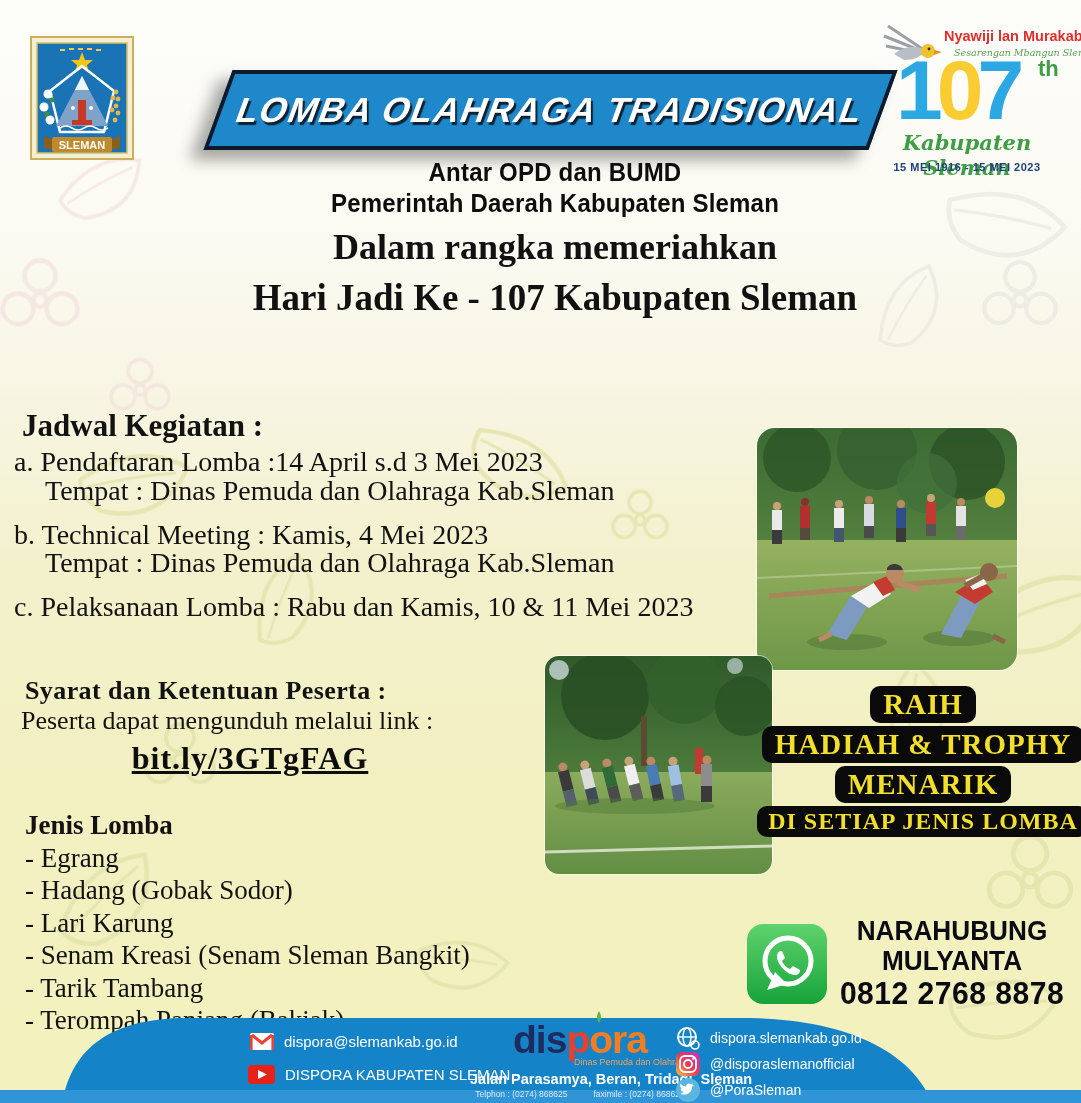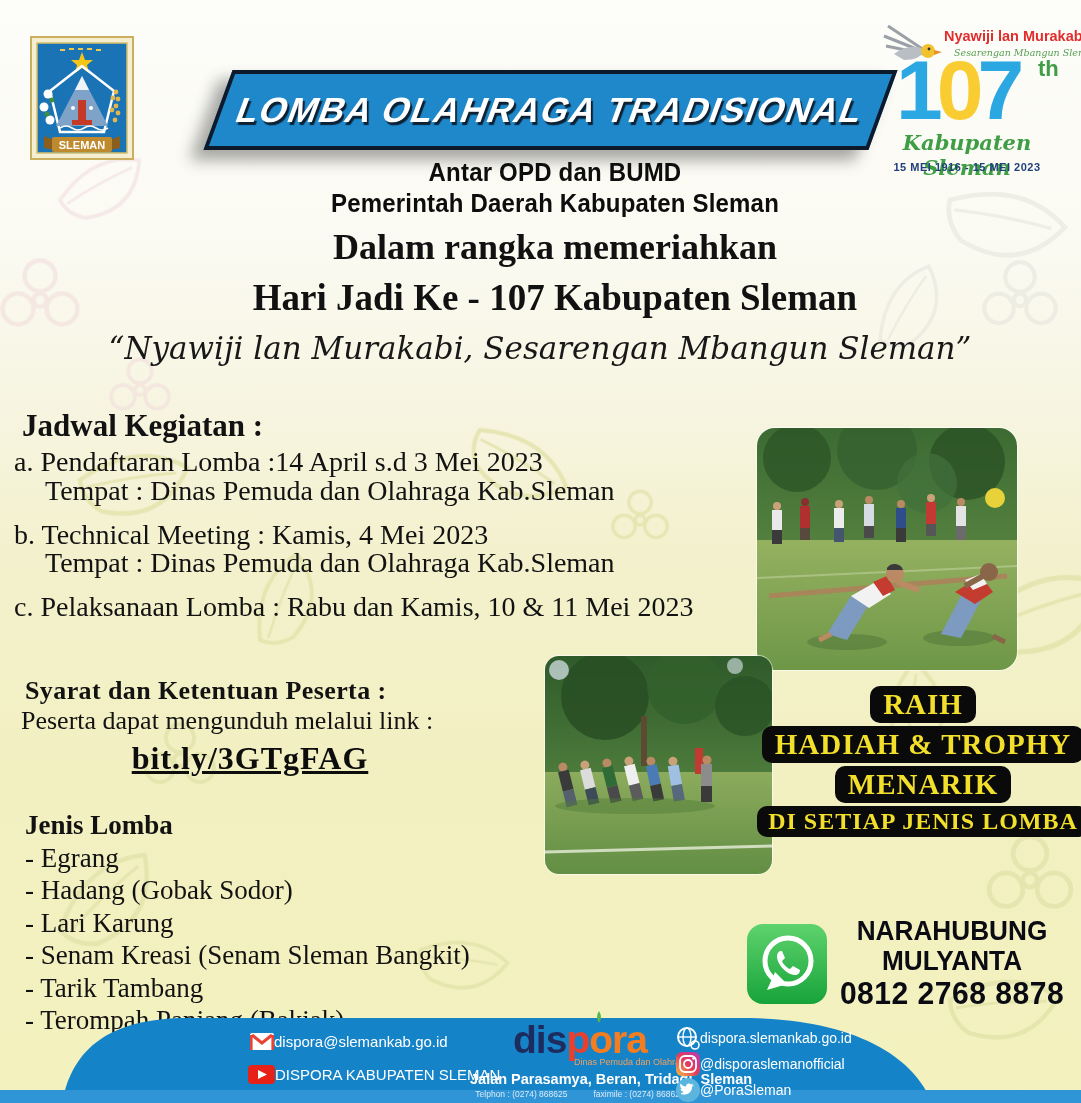--- a/index.html
+++ b/index.html
@@ -57,21 +57,21 @@
 
   .contact{left:826px;top:916px;width:252px;text-align:center;font-weight:bold;color:#0b0b14;transform:scaleX(.97);}
   .contact .c1{font-size:27px;line-height:1.12;}
   .contact .c3{font-size:31px;letter-spacing:.5px;}
 
   .photo{border-radius:18px;overflow:hidden;box-shadow:0 0 0 1px rgba(255,255,255,.6);}
 
   
   .f-strip{left:0;bottom:0;width:1081px;height:13px;background:#2f95d6;}
   .f-text{color:#ffffff;font-size:15px;}
-  .f-row{display:flex;align-items:center;}
+  .f-row{display:flex;align-items:center;gap:10px;}
   .logo-dis{color:#1d2b5e;} .logo-p{color:#e8402c;} .logo-ora{color:#f47d20;}
   .dispora{font-size:39px;font-weight:bold;letter-spacing:-1px;line-height:1;font-family:"Liberation Sans",sans-serif;}
   .dsub{font-size:9px;color:#f4a05a;text-align:right;margin-top:-2px;}
   .addr{font-size:14.5px;font-weight:bold;color:#ffffff;margin-top:4px;white-space:nowrap;}
   .tiny{font-size:8.5px;color:#dbeaf6;margin-top:2px;display:flex;gap:26px;justify-content:center;}
 </style>
 </head>
 <body>
 
 <div class="page">
@@ -177,21 +177,20 @@
     <div class="num"><span class="d1">1</span><span class="d0">0</span><span class="d7">7</span></div>
     <div class="th">th</div>
     <div class="reg">Kabupaten Sleman</div>
     <div class="dates">15 MEI 1916 - 15 MEI 2023</div>
   </div>
 
   <div class="abs sub center">Antar OPD dan BUMD</div>
   <div class="abs sub sub2 center">Pemerintah Daerah Kabupaten Sleman</div>
   <div class="abs occ1 center serif">Dalam rangka memeriahkan</div>
   <div class="abs occ2 center serif">Hari Jadi Ke - 107 Kabupaten Sleman</div>
-  <div class="abs quote center">“Nyawiji lan Murakabi, Sesarengan Mbangun Sleman”</div>
 
   <div class="abs sched-title serif">Jadwal Kegiatan :</div>
   <div class="abs sched serif">
     <div class="item">
       <div>a. Pendaftaran Lomba :14 April s.d 3 Mei 2023</div>
       <div class="l2">Tempat : Dinas Pemuda dan Olahraga Kab.Sleman</div>
     </div>
     <div class="item">
       <div>b. Technical Meeting : Kamis, 4 Mei 2023</div>
       <div class="l2">Tempat : Dinas Pemuda dan Olahraga Kab.Sleman</div>

